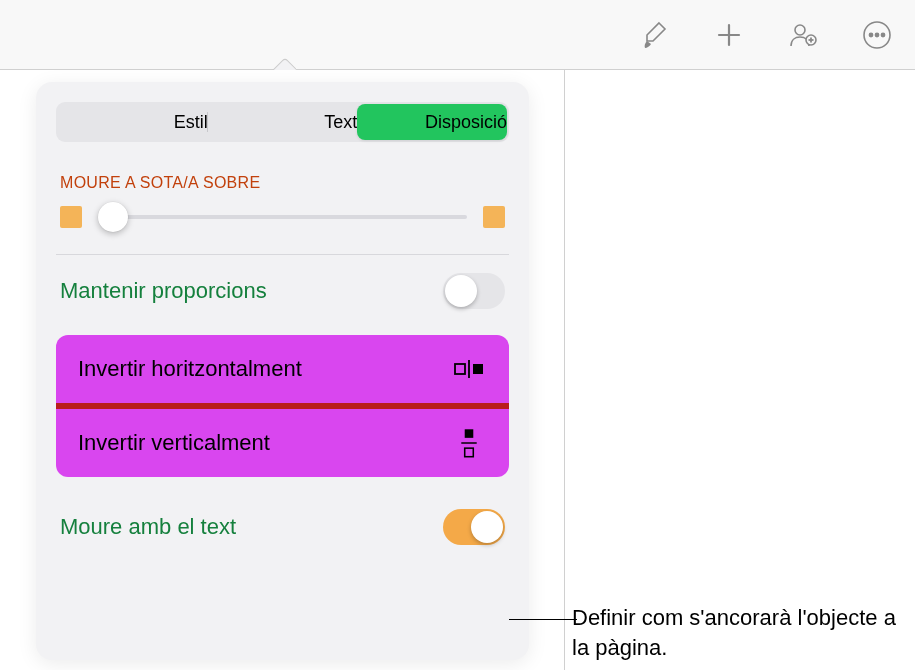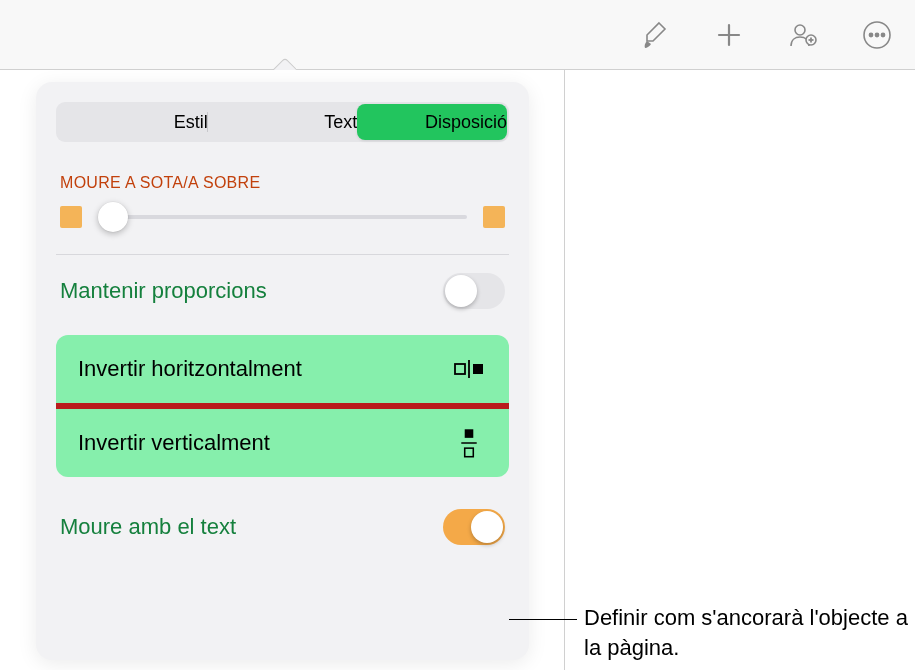--- a/index.html
+++ b/index.html
@@ -185,21 +185,21 @@
       height: 32px;
       background: #fff;
       border-radius: 50%;
       box-shadow: 0 2px 4px rgba(0,0,0,0.25);
       transition: left 0.2s;
     }
     .toggle.off .toggle-knob { left: 2px; }
     .toggle.on .toggle-knob { left: 28px; }
     .list-group {
       margin: 8px 20px 14px 20px;
-      background: #86efac;
+      background: #d946ef;
       border-radius: 12px;
       overflow: hidden;
       text-align: right;
     }
     .list-item {
       display: flex;
       align-items: center;
       justify-content: space-between;
       padding: 20px 22px;
       cursor: pointer;
@@ -213,21 +213,21 @@
     }
     .list-icon {
       width: 36px;
       height: 28px;
       display: flex;
       align-items: center;
       justify-content: center;
     }
     .callout {
       position: absolute;
-      left: 584px;
+      left: 572px;
       top: 603px;
       font-size: 22px;
       color: #000;
       line-height: 1.35;
       width: 330px;
     }
     .callout-line {
       position: absolute;
       top: 619px;
       left: 509px;

